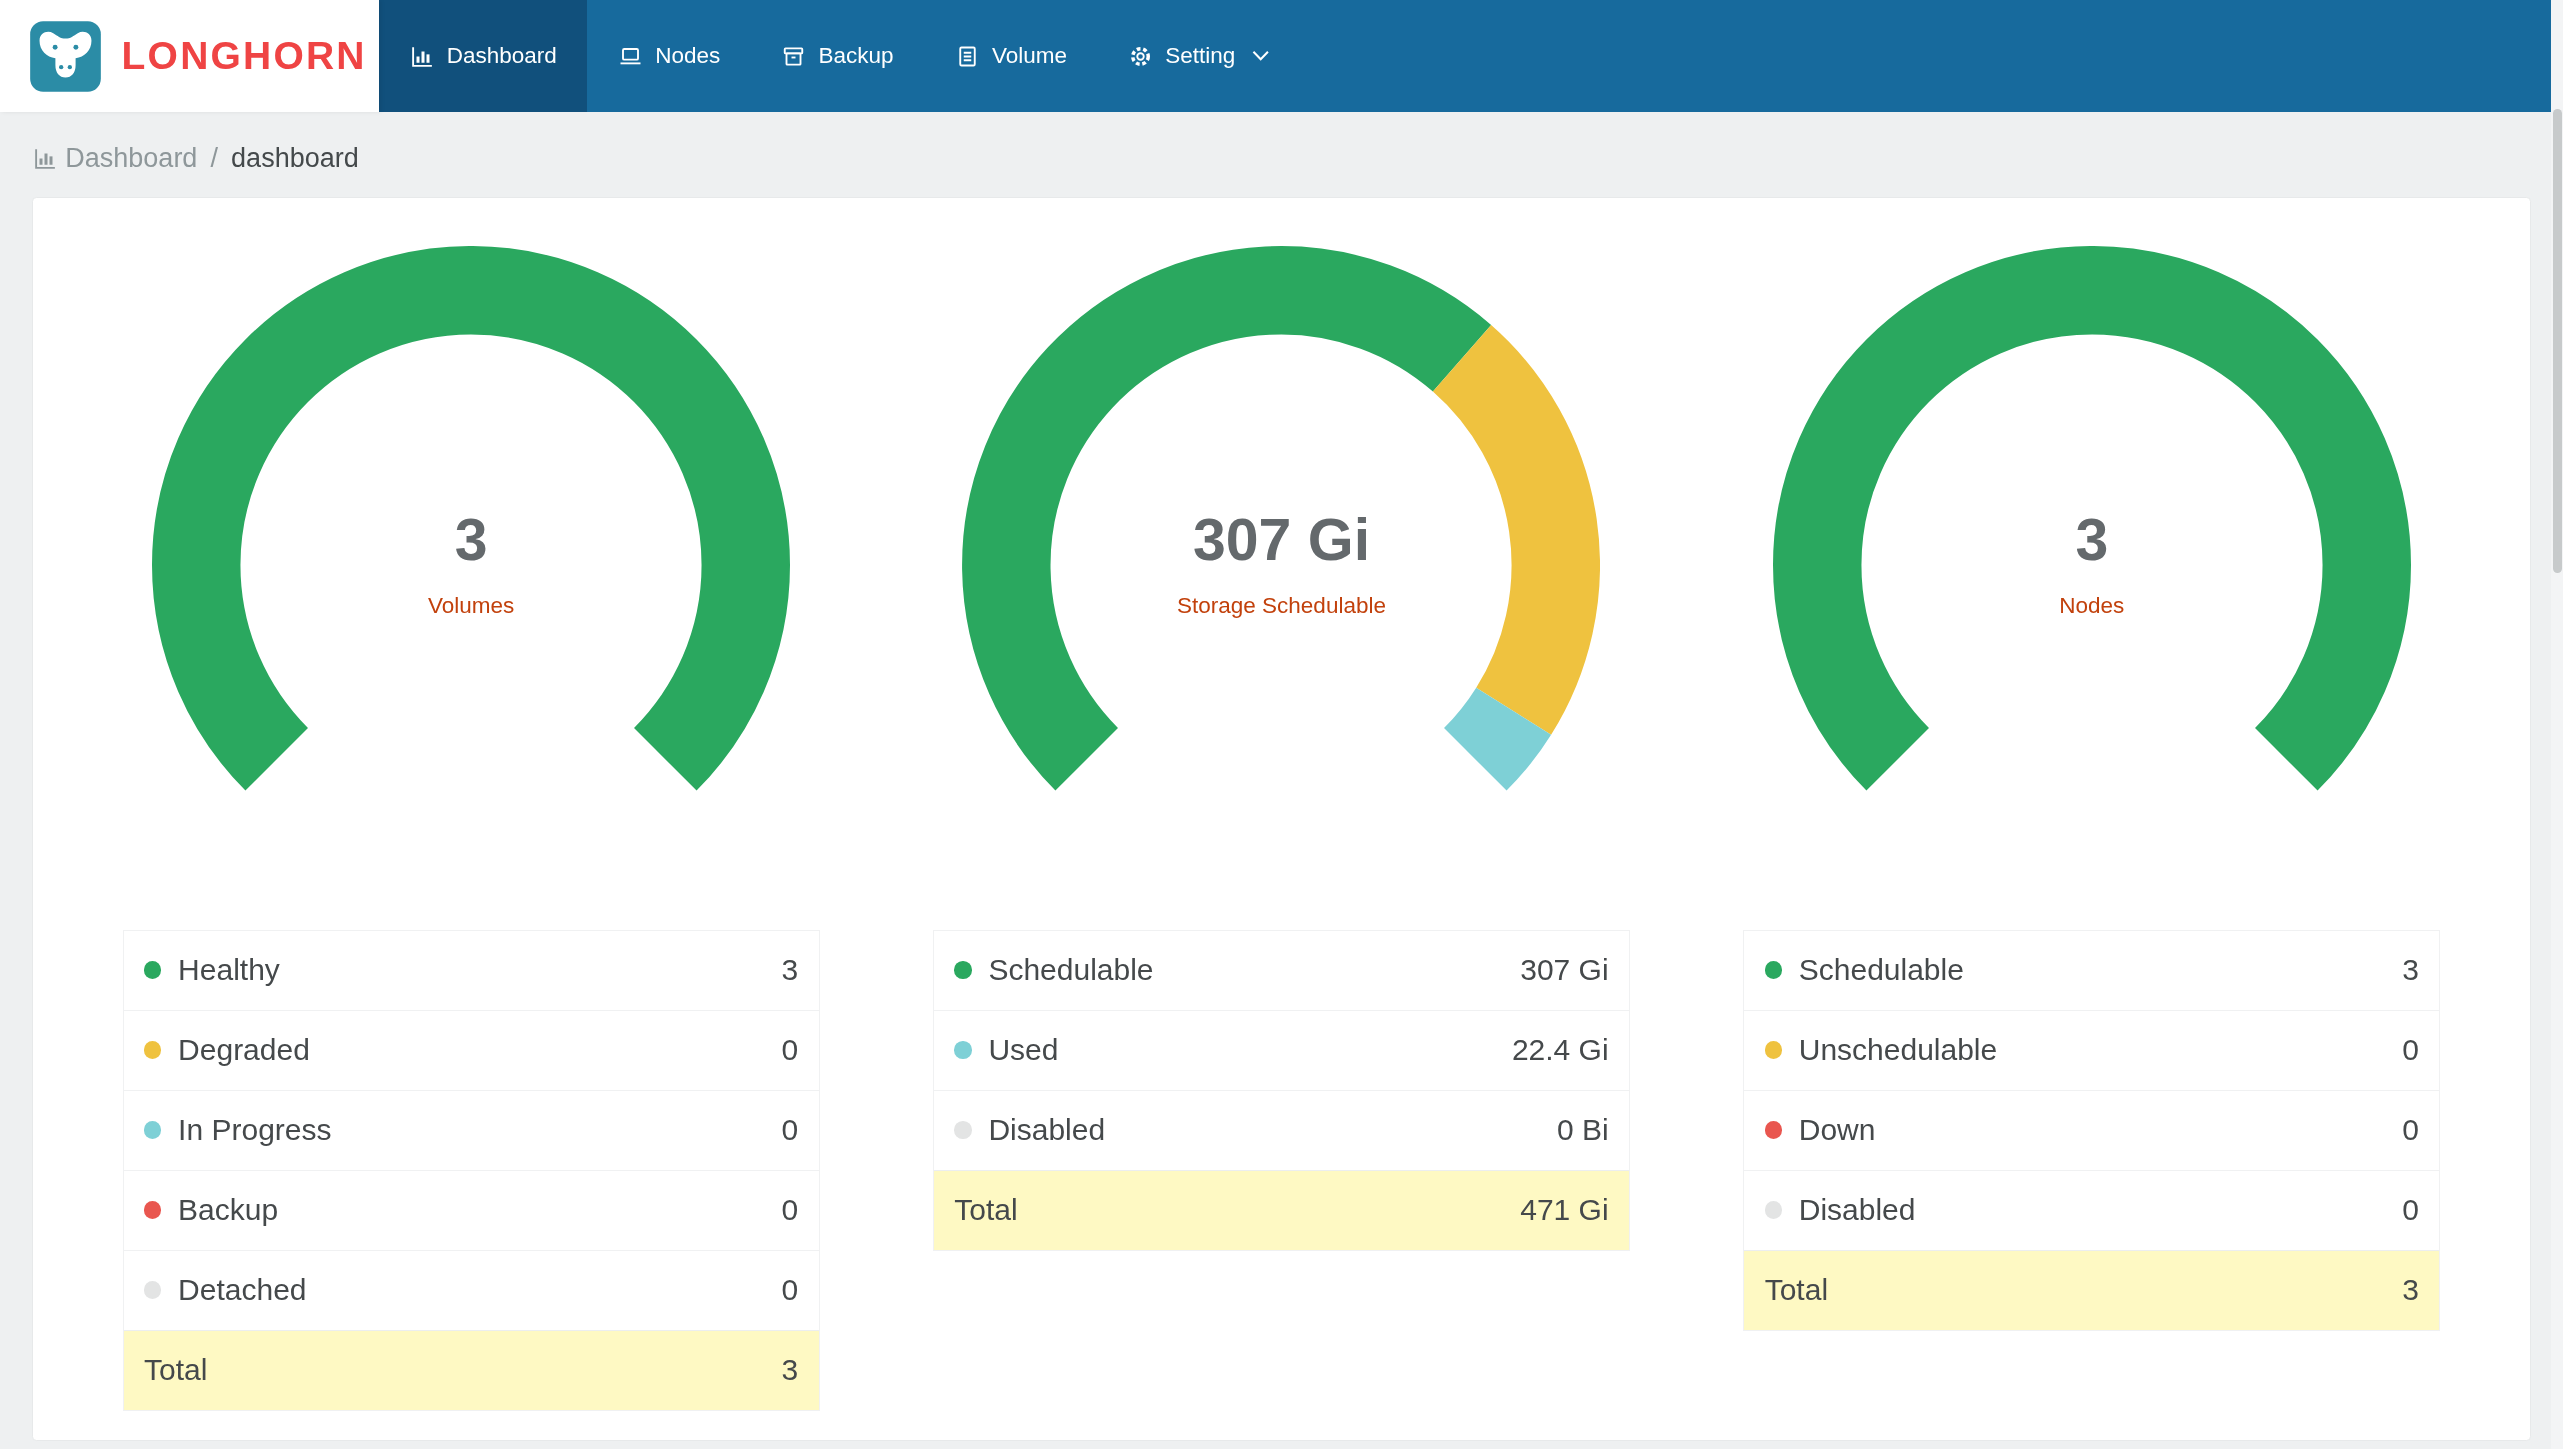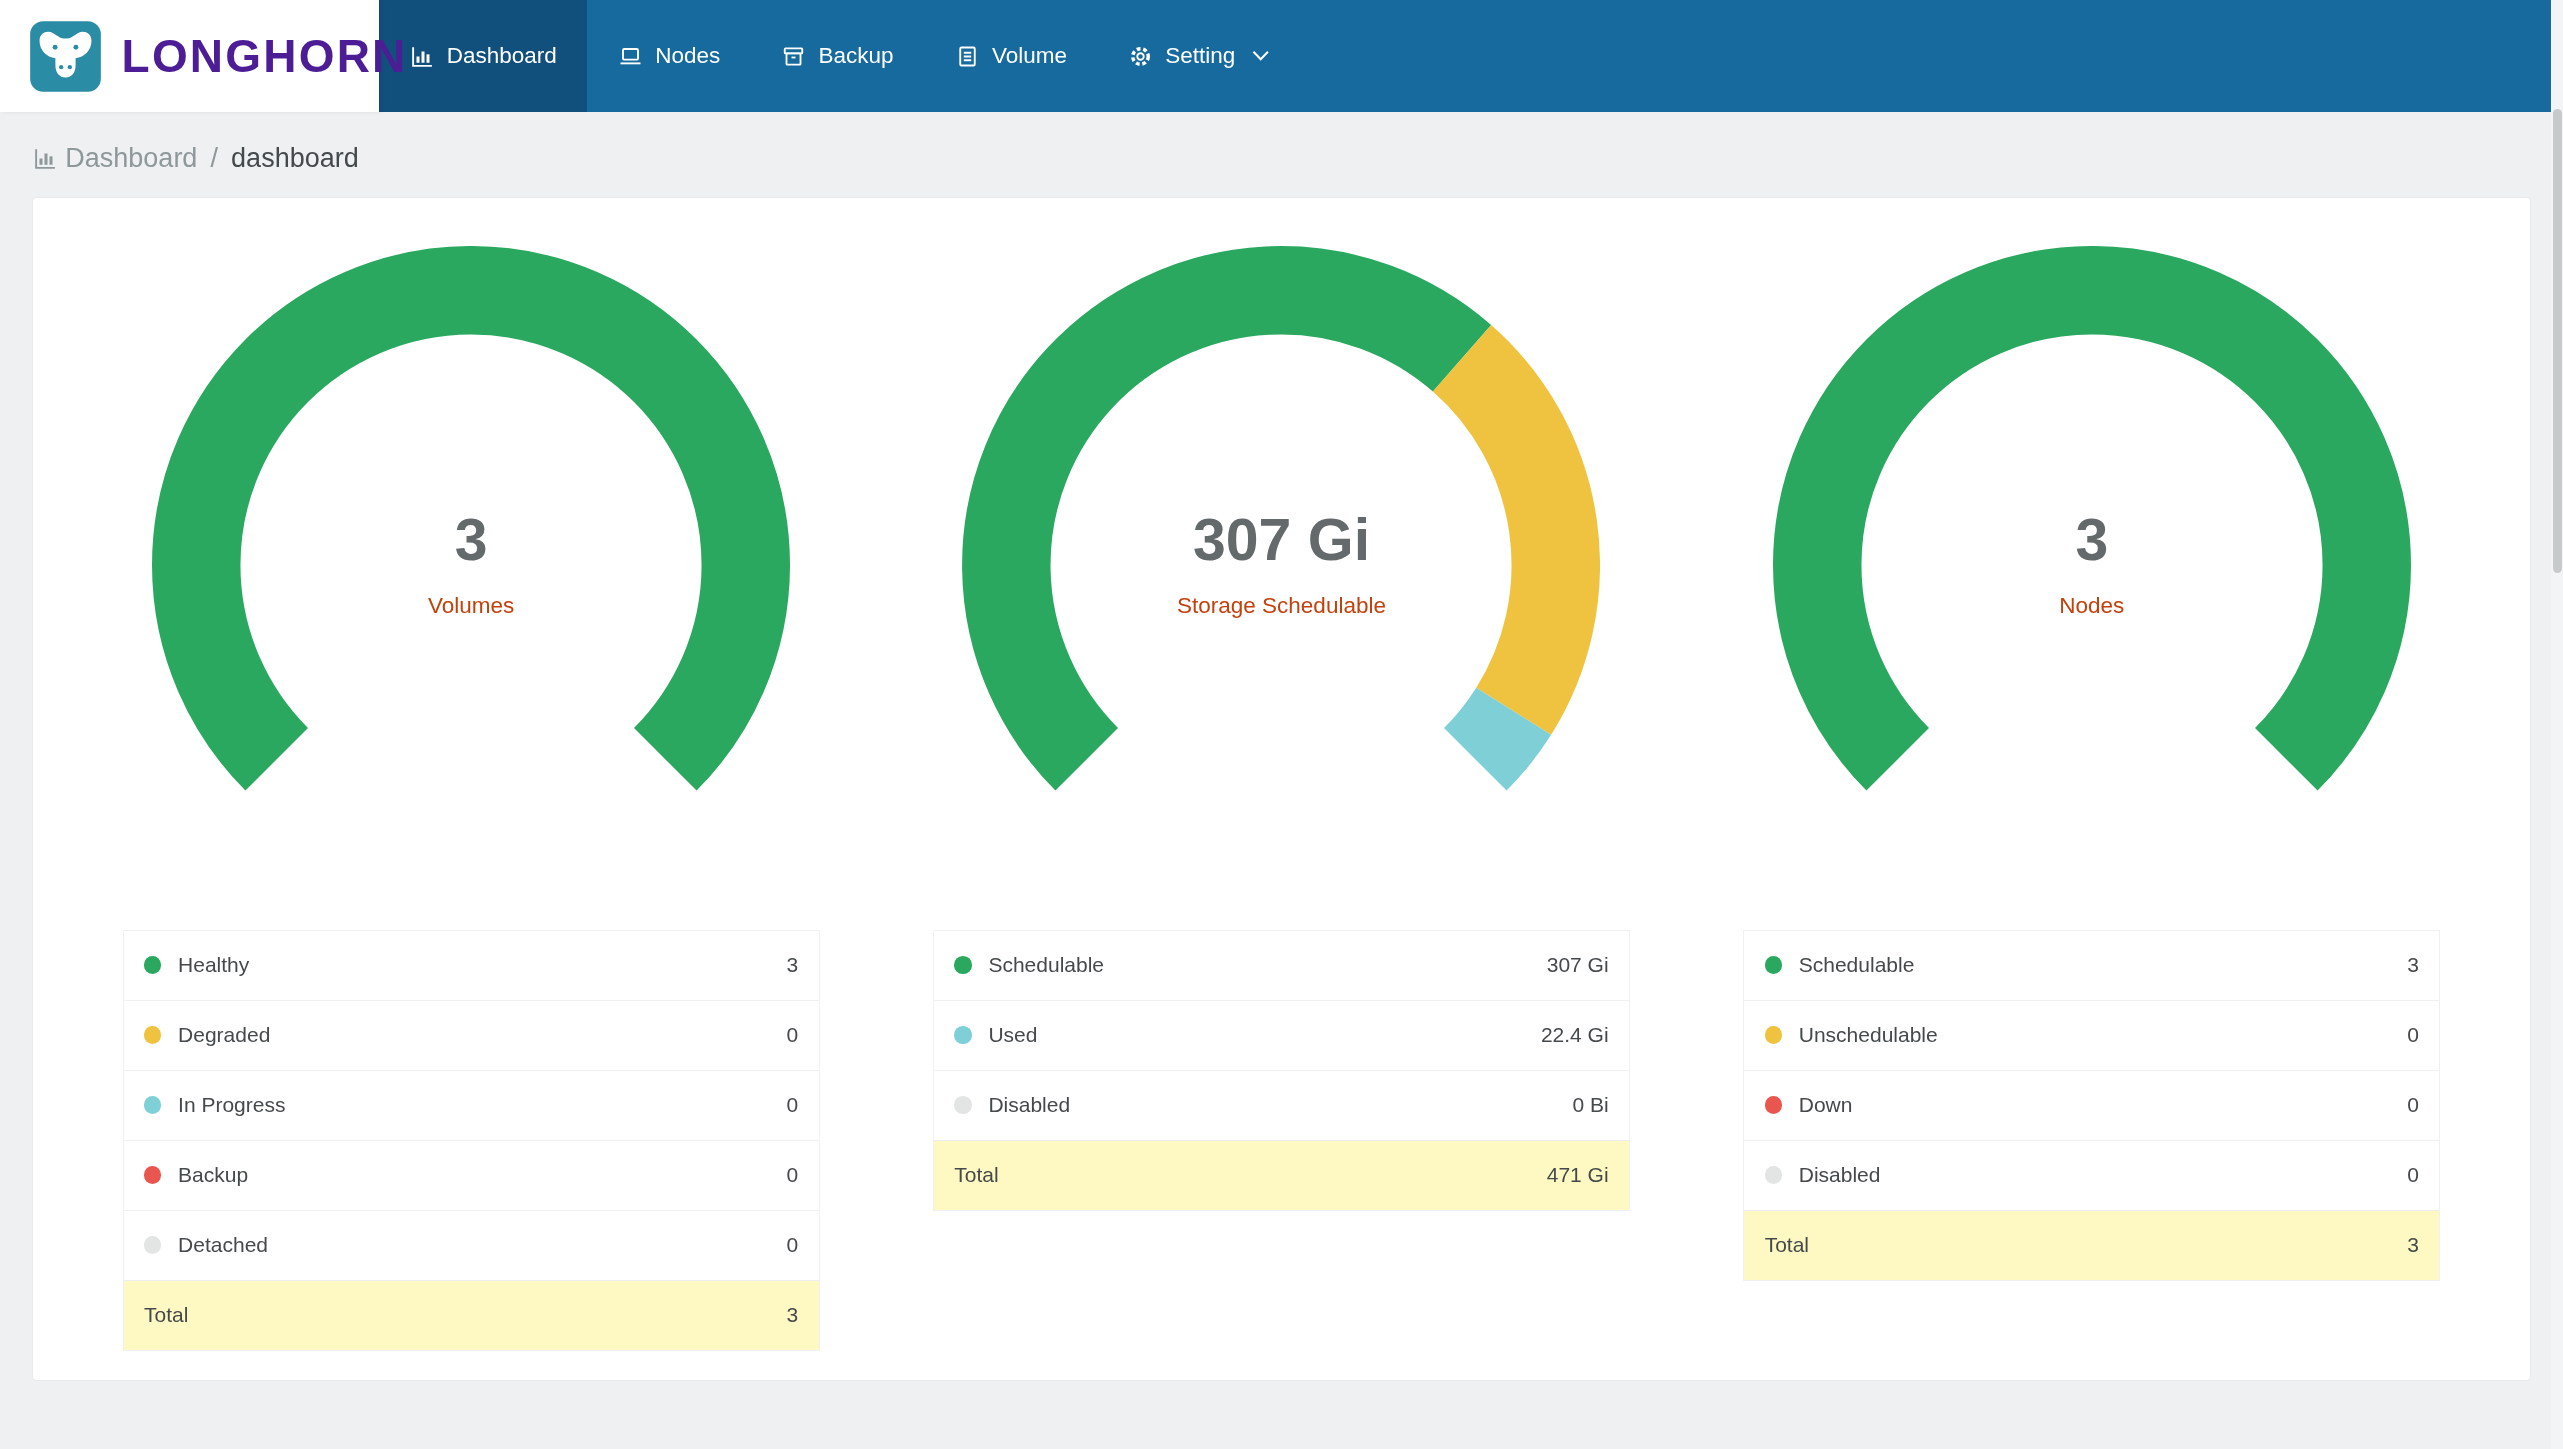--- a/index.html
+++ b/index.html
@@ -11,21 +11,21 @@
   }
 
   
   .header { display: flex; height: 112px; width: 100%; }
   .logo-box {
     width: 379px; background: #ffffff; display: flex; align-items: center;
     padding-left: 27.6px; gap: 19px; box-shadow: 1.5px 0 4.4px rgba(0,0,0,.08); z-index: 2;
   }
   .logo-icon svg { width: 75px; height: 75px; display: block; }
   .logo-text {
-    font-size: 46px; font-weight: 700; color: #4c1d95; letter-spacing: 2.2px;
+    font-size: 39px; font-weight: 700; color: #ef4444; letter-spacing: 2.2px;
   }
   .navbar { flex: 1; background: #176a9d; display: flex; align-items: stretch; }
   .nav-item {
     display: flex; align-items: center; gap: 12.3px; padding: 0 30.5px;
     color: #ffffff; font-size: 22.5px; cursor: pointer; white-space: nowrap;
   }
   .nav-item.active { background: #11507c; }
   .nav-item svg { width: 25px; height: 25px; display: block; }
   .nav-item .chev { width: 17.4px; height: 11.6px; margin-left: 4.4px; }
 
@@ -51,21 +51,21 @@
   .gauge-wrap svg { width: 638px; height: 638px; display: block; }
   .gauge-center {
     position: absolute; inset: 0; display: flex; flex-direction: column;
     align-items: center; justify-content: center; gap: 22px; pointer-events: none;
   }
   .center-value { font-size: 59px; font-weight: 600; color: #64696c; line-height: 1; }
   .center-label { font-size: 22.5px; color: #c2410c; line-height: 1.2; }
 
   .legend {
     width: 86%; margin-top: 46px; border: 1.5px solid #f0f1f2; border-top: none;
-    font-size: 21px; color: #45494b;
+    font-size: 30px; color: #45494b;
   }
   .legend-row {
     display: flex; align-items: center; padding: 22.5px 20.3px;
     border-top: 1.5px solid #f0f1f2; background: #ffffff;
   }
   .legend-row:first-child { border-top: 1.5px solid #f0f1f2; }
   .dot { width: 17.4px; height: 17.4px; border-radius: 50%; margin-right: 16.7px; flex: none; }
   .legend-value { margin-left: auto; color: #45494b; }
   .legend-total {
     display: flex; padding: 22.5px 20.3px;

